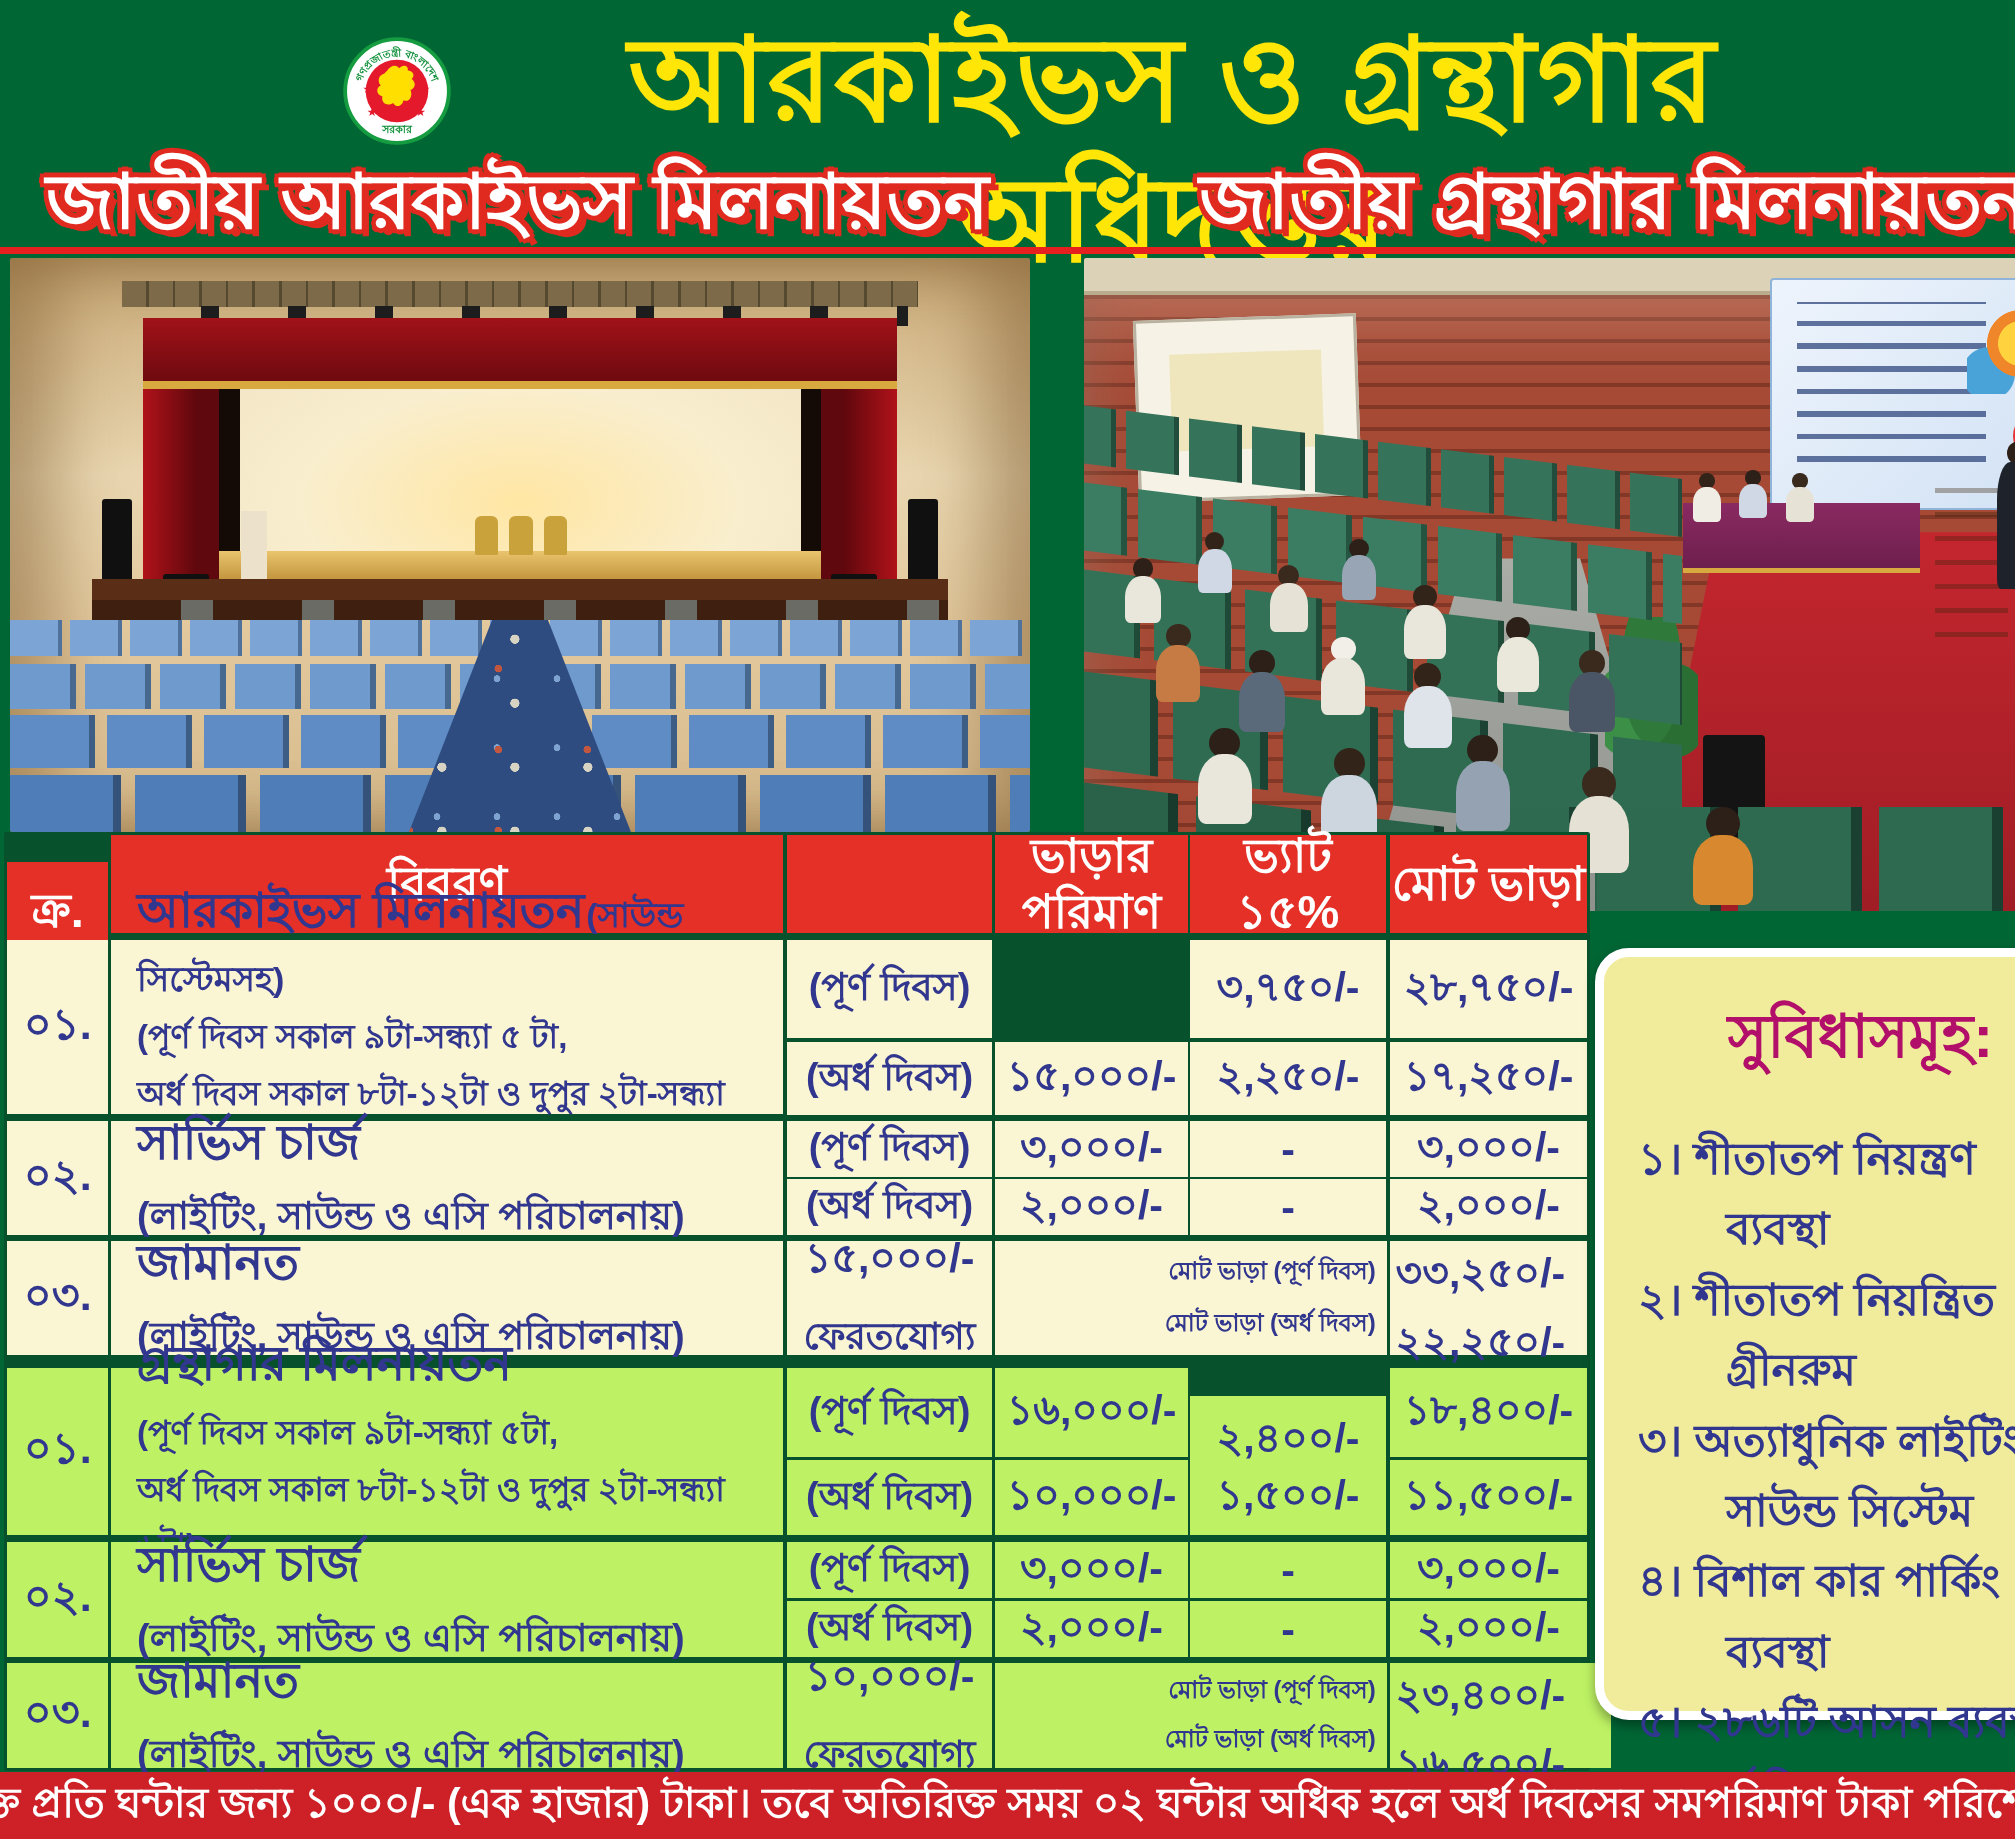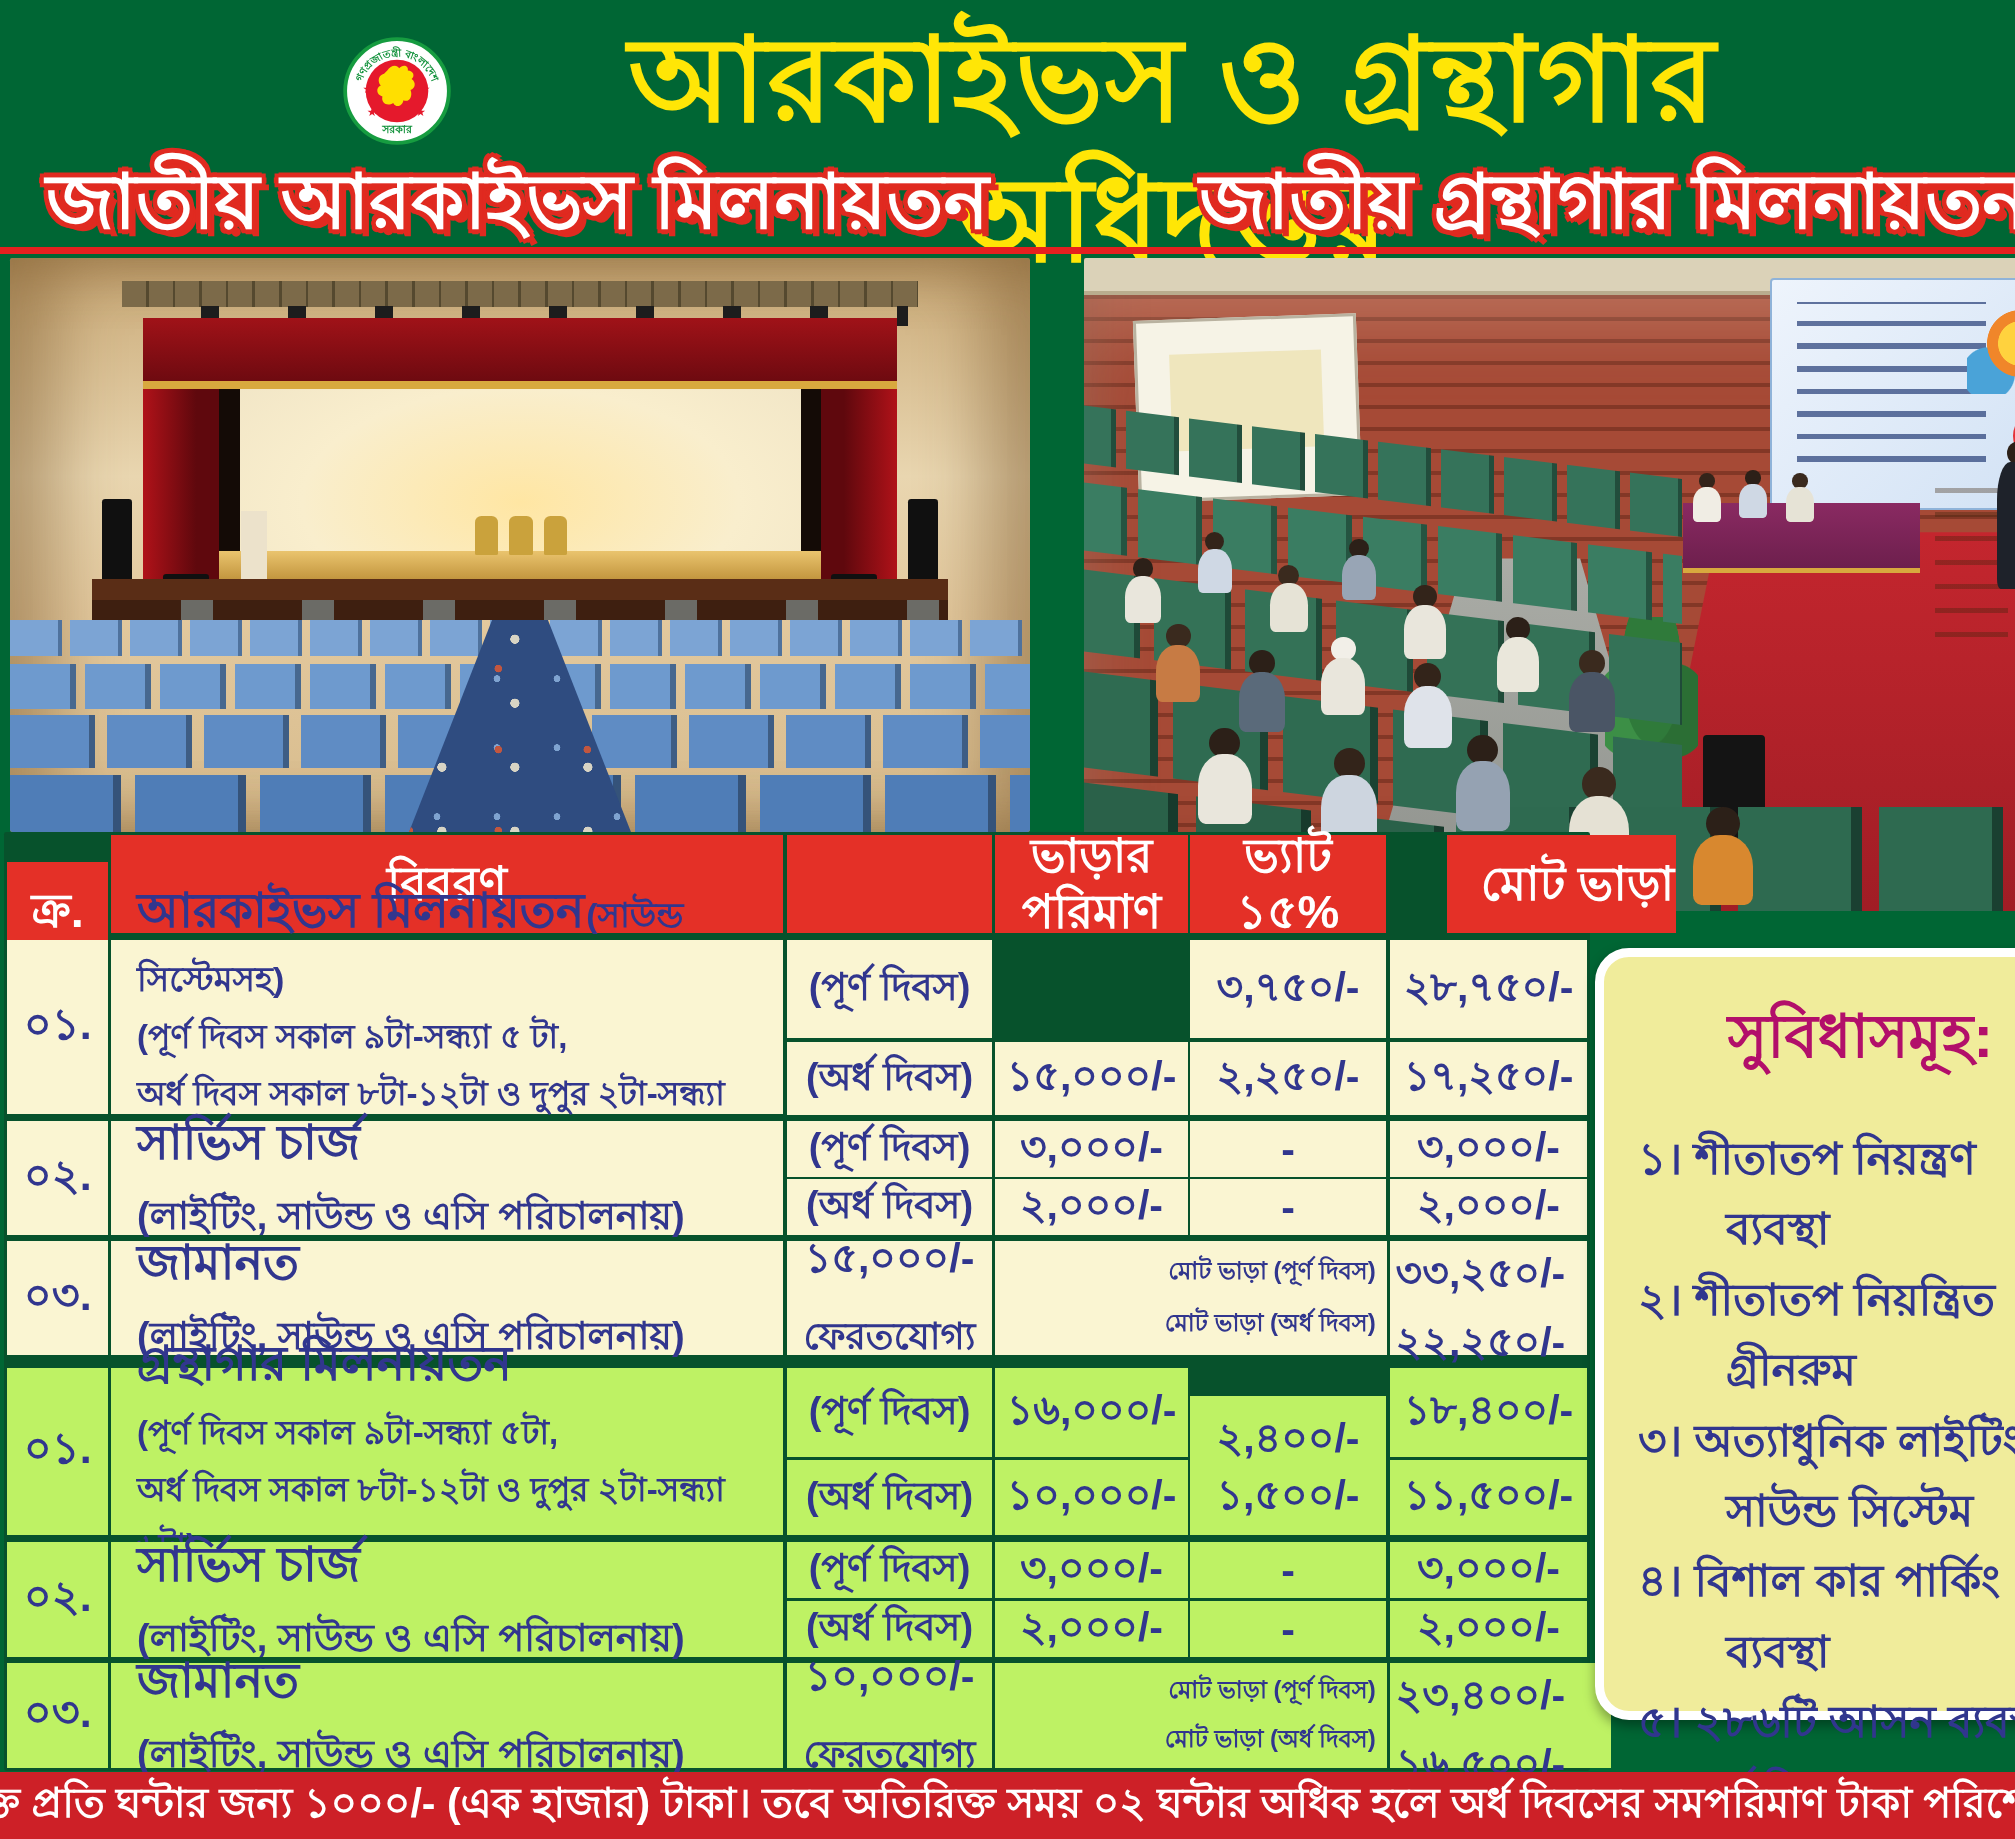--- a/index.html
+++ b/index.html
@@ -295,21 +295,21 @@
       </div>
   </div>
 
   <div class="abs rates-table">
 
     <div class="cell hd" style="left:3.2px;top:6px;width:101px;height:98px;margin-top:24px;">ক্র.</div>
     <div class="cell hd" style="left:107px;top:3.2px;width:672px;height:98px;">বিবরণ</div>
     <div class="cell hd" style="left:783px;top:3.2px;width:205px;height:98px;"></div>
     <div class="cell hd" style="left:991px;top:3.2px;width:193px;height:98px;">ভাড়ার পরিমাণ</div>
     <div class="cell hd" style="left:1186px;top:3.2px;width:196px;height:98px;">ভ্যাট ১৫%</div>
-    <div class="cell hd" style="left:1443px;top:3.2px;width:197px;height:98px;padding-left:32px;">মোট ভাড়া</div>
+    <div class="cell hd" style="left:1386px;top:3.2px;width:197px;height:98px;">মোট ভাড়া</div>
 
     <div class="cell s1 serial" style="left:3.2px;top:108px;width:101px;height:174px;">০১.</div>
     <div class="cell s1 desc-cell" style="left:107px;top:108px;width:672px;height:174px;">
       <span><span class="t1">আরকাইভস মিলনায়তন</span> <span class="t-note">(সাউন্ড সিস্টেমসহ)</span></span>
       <span class="dsc">(পূর্ণ দিবস সকাল ৯টা-সন্ধ্যা ৫ টা,</span>
       <span class="dsc">অর্ধ দিবস সকাল ৮টা-১২টা ও দুপুর ২টা-সন্ধ্যা ৬টা)</span>
     </div>
     <div class="cell s1 day" style="left:783px;top:108px;width:205px;height:98px;">(পূর্ণ দিবস)</div>
     <div class="cell s1 num" style="left:1186px;top:108px;width:196px;height:98px;">৩,৭৫০/-</div>
     <div class="cell s1 num" style="left:1386px;top:108px;width:197px;height:98px;">২৮,৭৫০/-</div>

